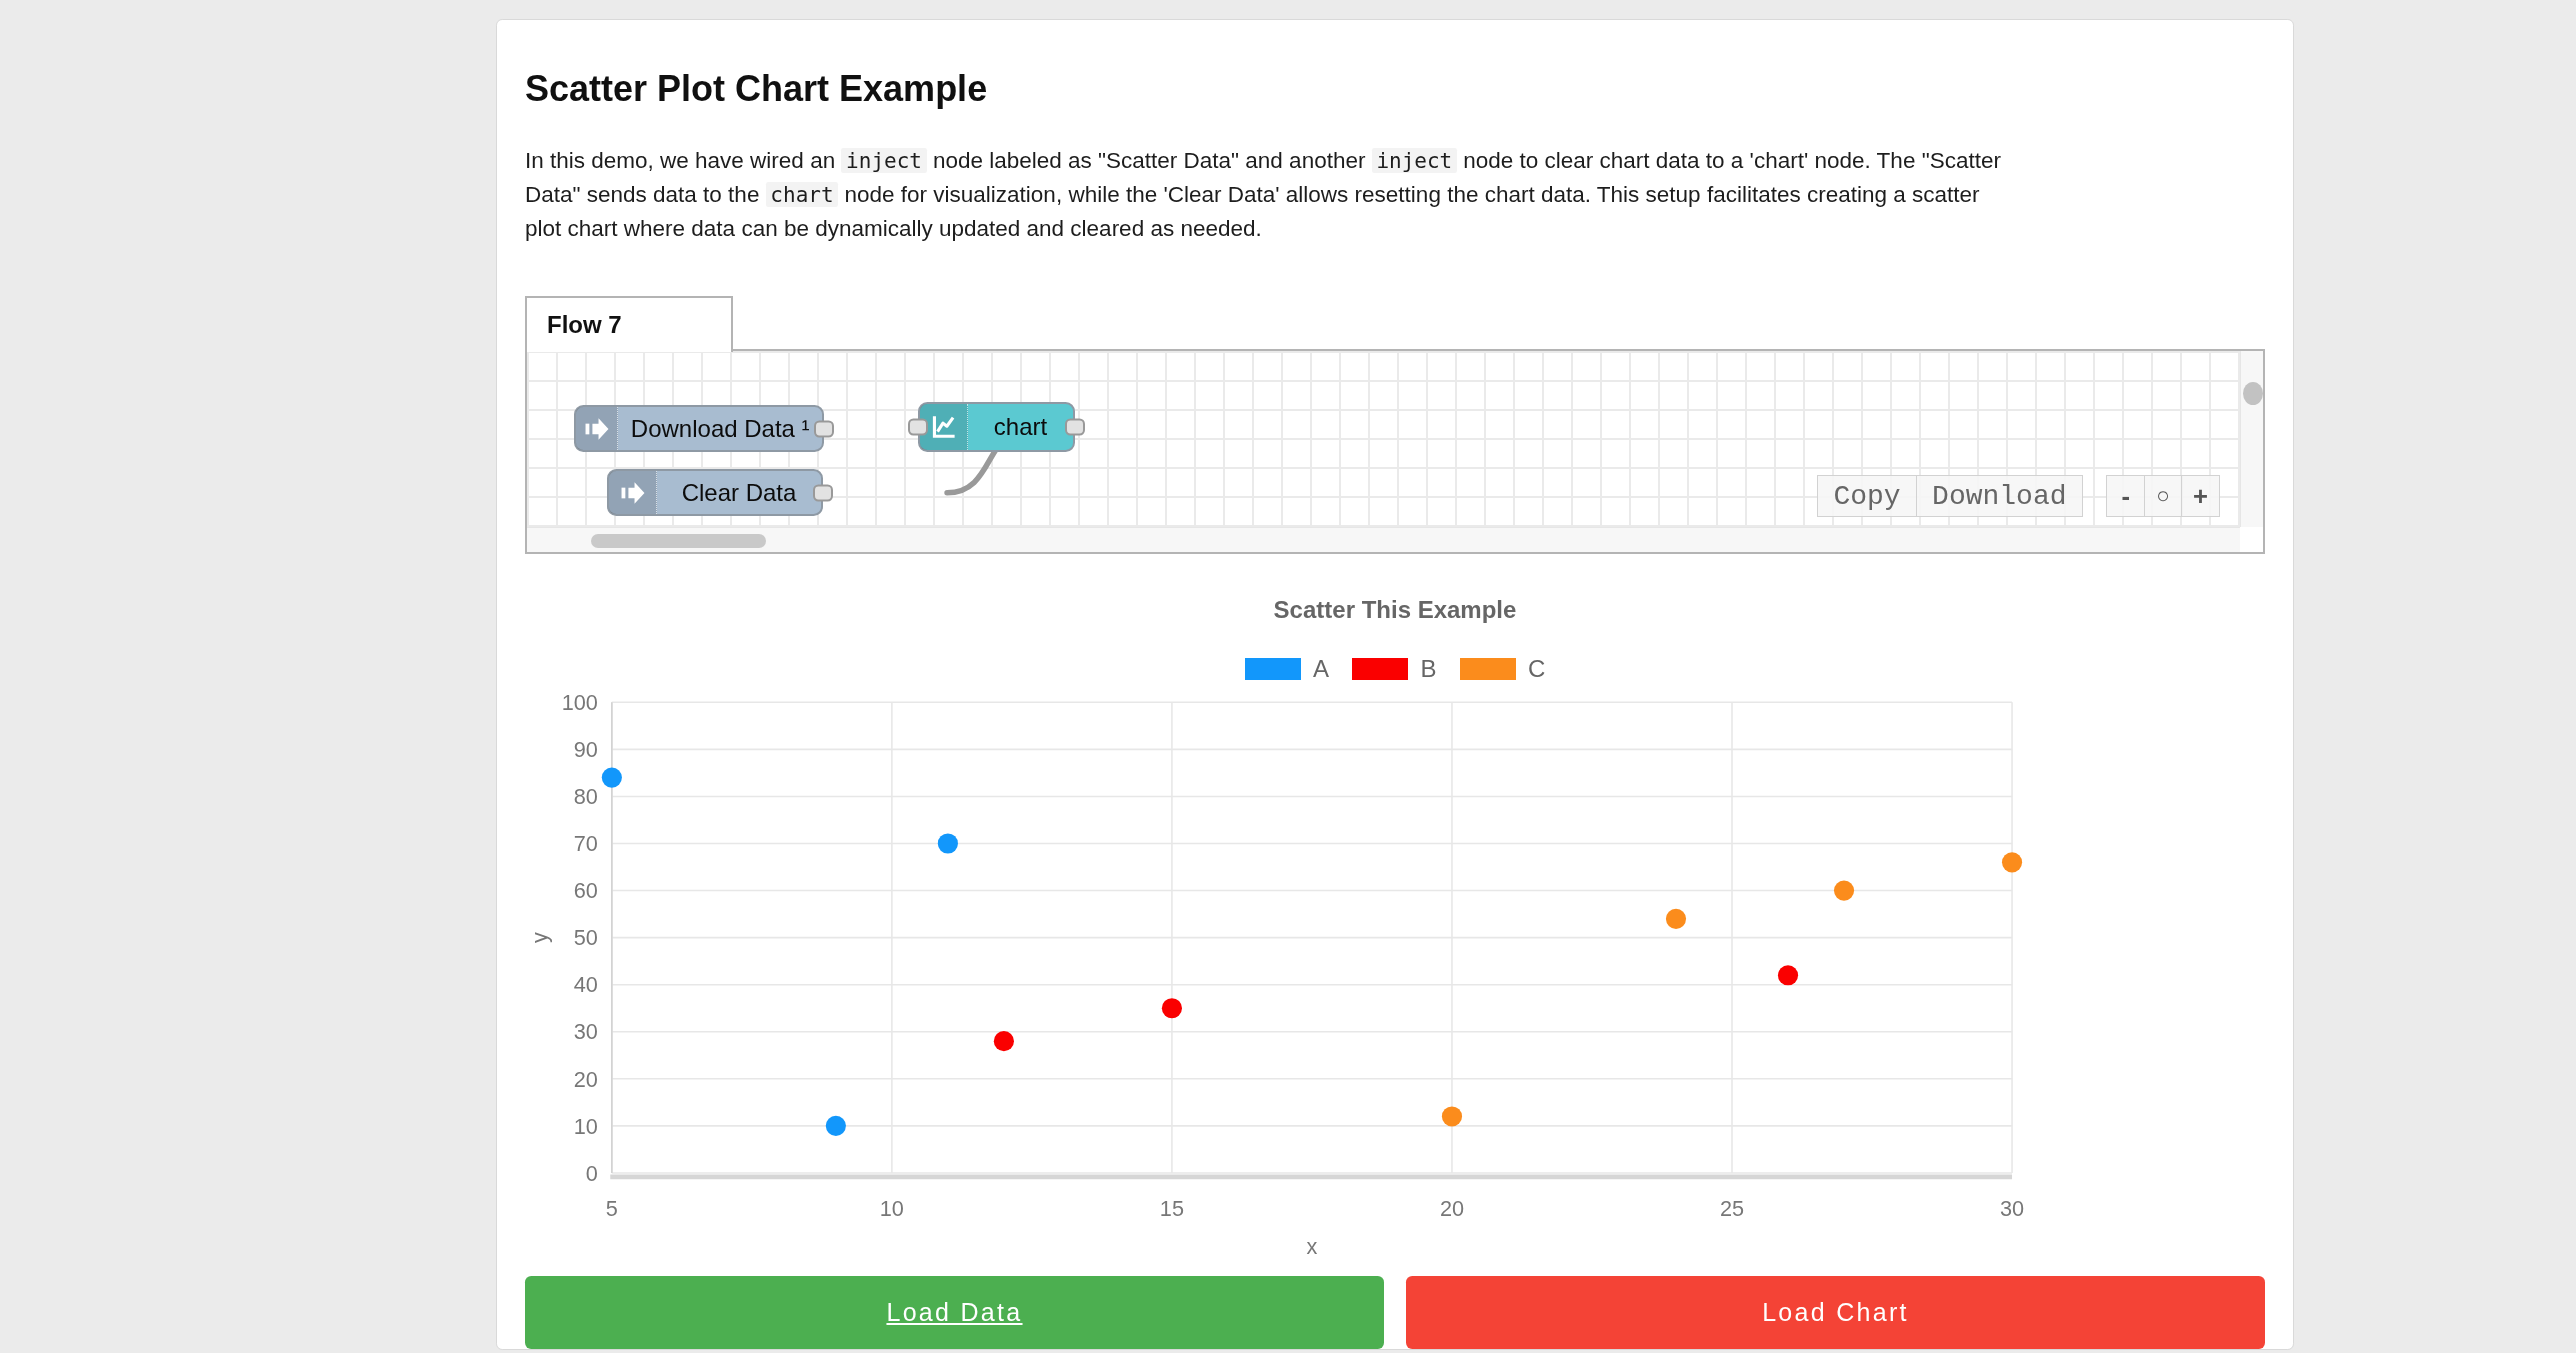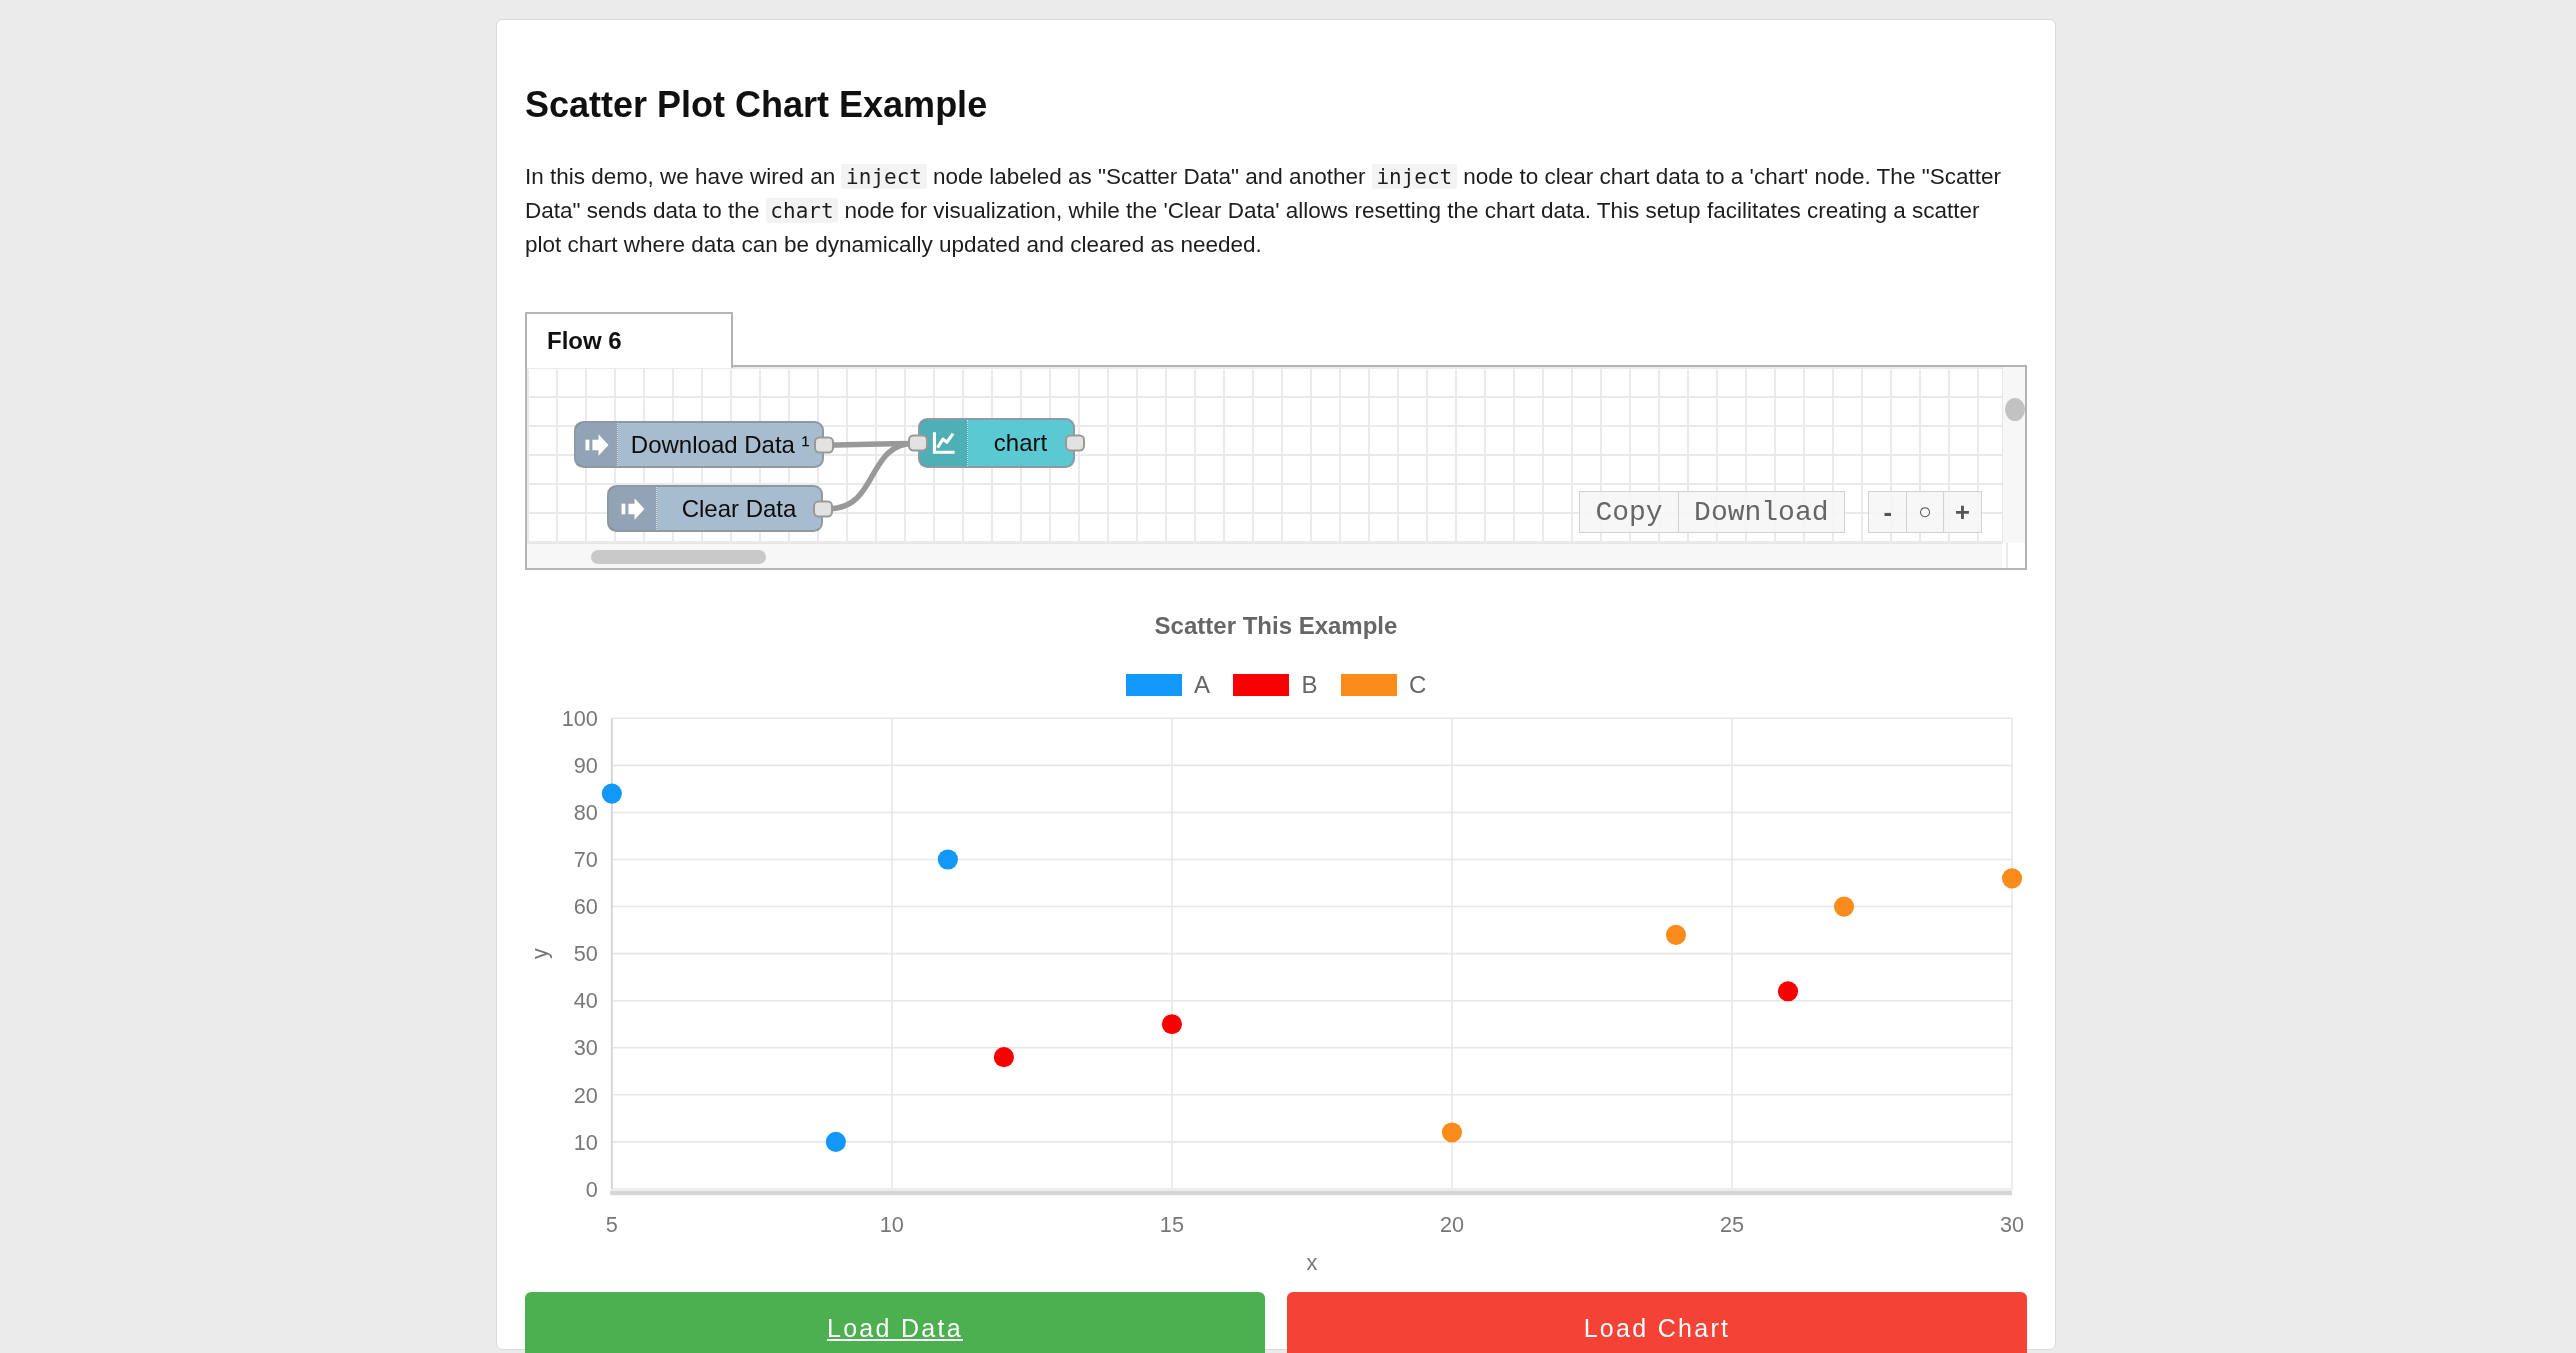--- a/index.html
+++ b/index.html
@@ -6,25 +6,25 @@
   html,body { width:2576px; height:1354px; }
   body {
     background:#ebebeb;
     font-family:"Liberation Sans", sans-serif;
     position:relative;
     overflow:hidden;
     color:#1c1c1c;
   }
   .card {
     position:absolute; left:496px; top:18.6px;
-    width:1560px; height:1331px;
+    width:1798px; height:1331px;
     background:#ffffff;
     border:1.6px solid #d9d9d9;
     border-radius:6.2px;
-    padding:16px 28px;
+    padding:0 28px;
   }
   .page-title {
     margin-top:48px;
     font-size:36px; font-weight:bold; color:#101010;
   }
   .description {
     margin-top:34px;
     width:1486px;
     font-size:22.5px; line-height:33px; color:#1d1d1d;
   }
@@ -156,21 +156,21 @@
 <body>
 
 <div class="card">
 
   <h1 class="page-title">Scatter Plot Chart Example</h1>
 
   <p class="description"><span>In this demo, we have wired an </span><code>inject</code><span> node labeled as "Scatter Data" and another </span><code>inject</code><span> node to clear chart data to a 'chart' node. The "Scatter Data" sends data to the </span><code>chart</code><span> node for visualization, while the 'Clear Data' allows resetting the chart data. This setup facilitates creating a scatter plot chart where data can be dynamically updated and cleared as needed.</span></p>
 
   <div class="flow-wrap">
     <div class="flow-tab">
-      <span>Flow 6</span>
+      <span>Flow 7</span>
     </div>
     <div class="flow-canvas">
 
       <svg class="wire-layer" width="1501" height="200" viewBox="0 0 1930 258">
         <path d="M390,100 C430,100 452,98 498,98" fill="none" stroke="#999999" stroke-width="7" stroke-linecap="round"></path>
         <path d="M390,182 C452,182 438,98 498,98" fill="none" stroke="#999999" stroke-width="7" stroke-linecap="round"></path>
       </svg>
 
       <div class="node node-scatter node-inject" style="background: rgb(168, 188, 208);">
         <div class="node-icon-region">

